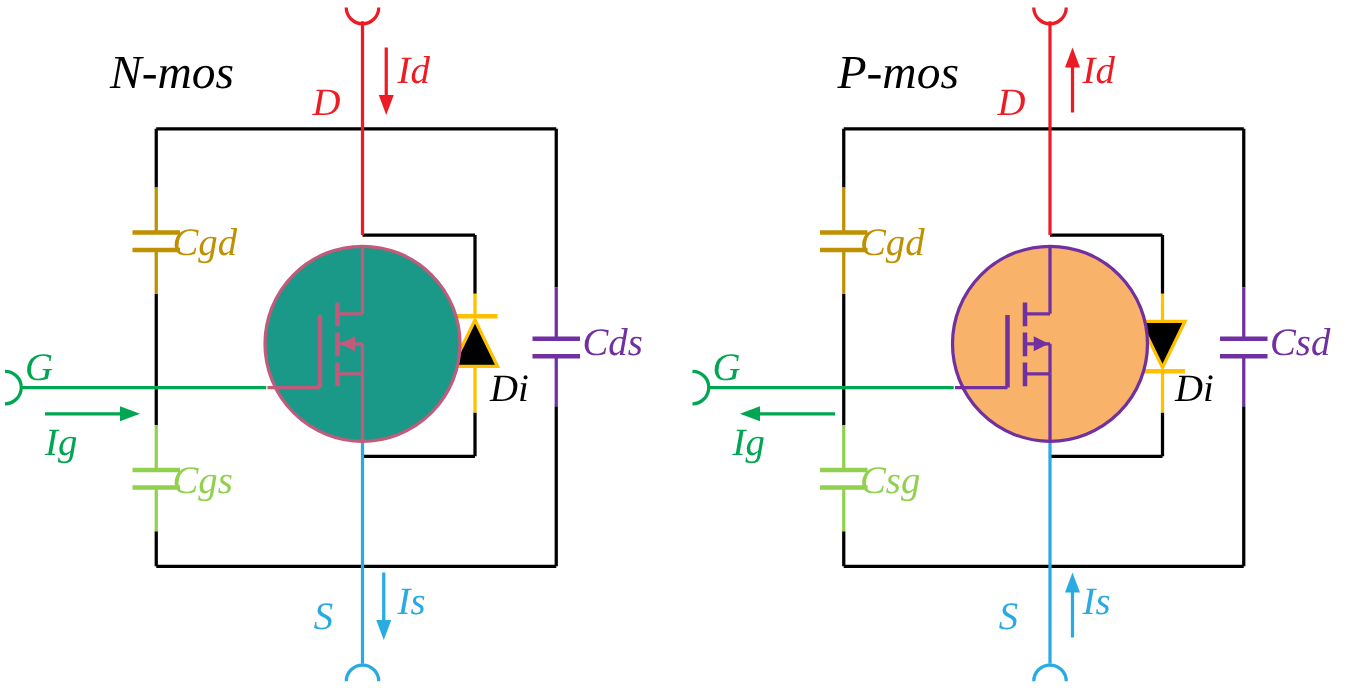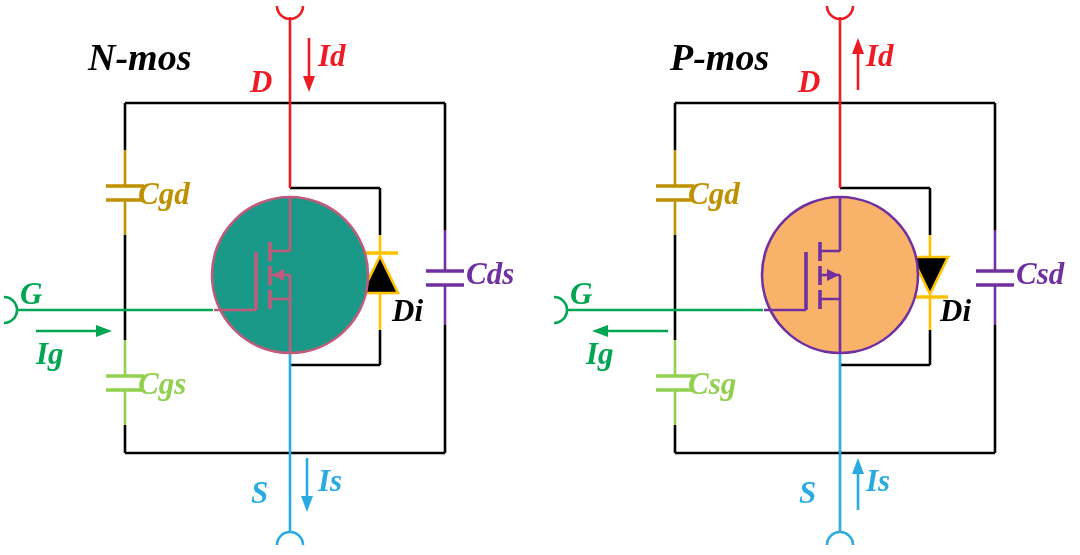--- a/index.html
+++ b/index.html
@@ -1,16 +1,16 @@
 <!DOCTYPE html>
 <html style="--c-black: #000000; --c-red: #ed1c24; --c-green: #00a651; --c-light_green: #92d050; --c-dark_yellow: #bf9000; --c-purple: #7030a0; --c-cyan: #29abe2; --c-diode_yellow: #ffc000; --c-rose: #c05b7c; --c-teal_fill: #1a9988; --c-orange_fill: #f9b26a;"><head>
 <meta charset="utf-8">
 <style>
   html,body { margin:0; padding:0; background:#fff; }
-  .canvas { position:relative; width:1080px; height:555px; background:#ffffff; overflow:hidden;font-weight:bold; }
+  .canvas { position:relative; width:1080px; height:555px; background:#ffffff; overflow:hidden; }
   svg { display:block; font-family:"Liberation Serif", serif; font-style:italic; }
   path, line, circle { fill:none; }
   .w2 { stroke-width:2.6; stroke-linecap:butt; }
   .w3 { stroke-width:3.6; stroke-linecap:butt; }
 
   .k-black  { stroke:var(--c-black); }
   .k-red    { stroke:var(--c-red); }
   .k-green  { stroke:var(--c-green); }
   .k-lgreen { stroke:var(--c-light_green); }
   .k-dyellow{ stroke:var(--c-dark_yellow); }

